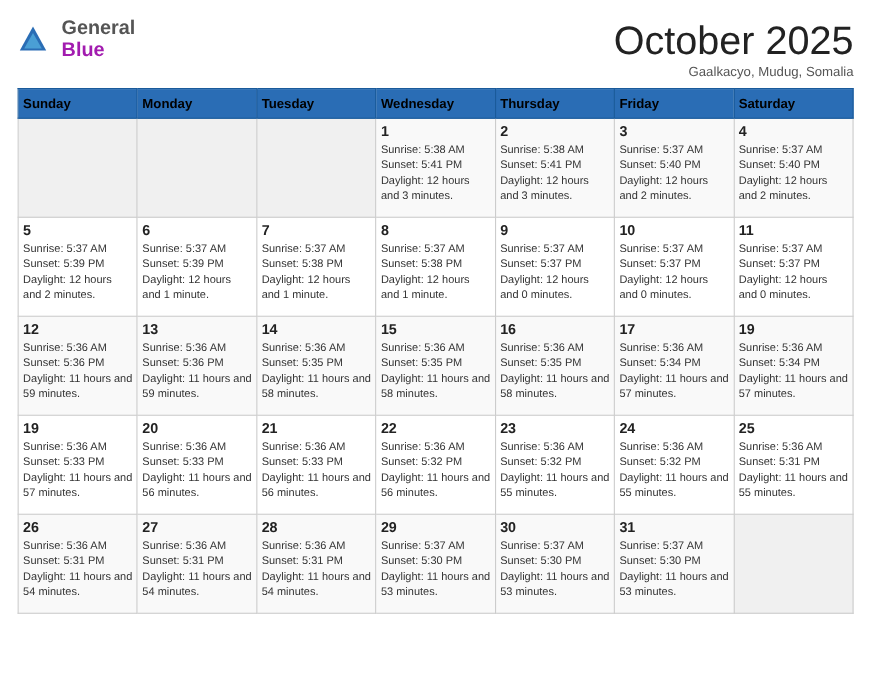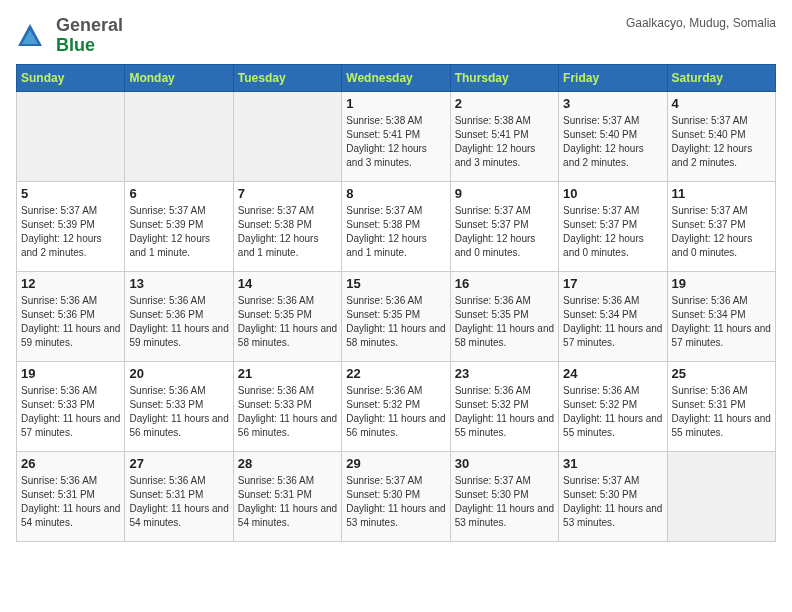--- a/index.html
+++ b/index.html
@@ -20,21 +20,21 @@
       display: flex;
       align-items: center;
       gap: 12px;
     }
     .logo-text {
       font-size: 18px;
       font-weight: bold;
       line-height: 1.1;
     }
     .logo-general { color: #555; }
-    .logo-blue { color: #15803d; }
+    .logo-blue { color: #a21caf; }
     .logo-icon {
       width: 28px;
       height: 28px;
     }
     .title-block {
       text-align: right;
     }
     .month-title {
       font-size: 36px;
       font-weight: normal;
@@ -44,21 +44,21 @@
       font-size: 12px;
       color: #555;
     }
     .calendar {
       width: 100%;
       border-collapse: collapse;
       font-size: 11px;
     }
     .calendar thead th {
       background: #2a6db5;
-      color: #bef264;
+      color: #000000;
       padding: 6px 4px;
       text-align: left;
       font-size: 12px;
       font-weight: bold;
       border: 1px solid #1a5a9a;
     }
     .calendar tbody td {
       border: 1px solid #ccc;
       vertical-align: top;
       padding: 4px;
@@ -96,20 +96,21 @@
     <svg class="logo-icon" viewBox="0 0 28 28">
       <polygon points="14,2 26,24 2,24" fill="#2a6db5"></polygon>
       <polygon points="14,8 22,22 6,22" fill="#4a9fd5"></polygon>
     </svg>
     <div class="logo-text">
       <span class="logo-general">General</span><br>
       <span class="logo-blue">Blue</span>
     </div>
   </div>
   <div class="title-block">
+    <div class="month-title">October 2025</div>
     <div class="subtitle">Gaalkacyo, Mudug, Somalia</div>
   </div>
 </div>
 
 <table class="calendar">
   <thead>
     <tr>
       <th>Sunday</th>
       <th>Monday</th>
       <th>Tuesday</th>

